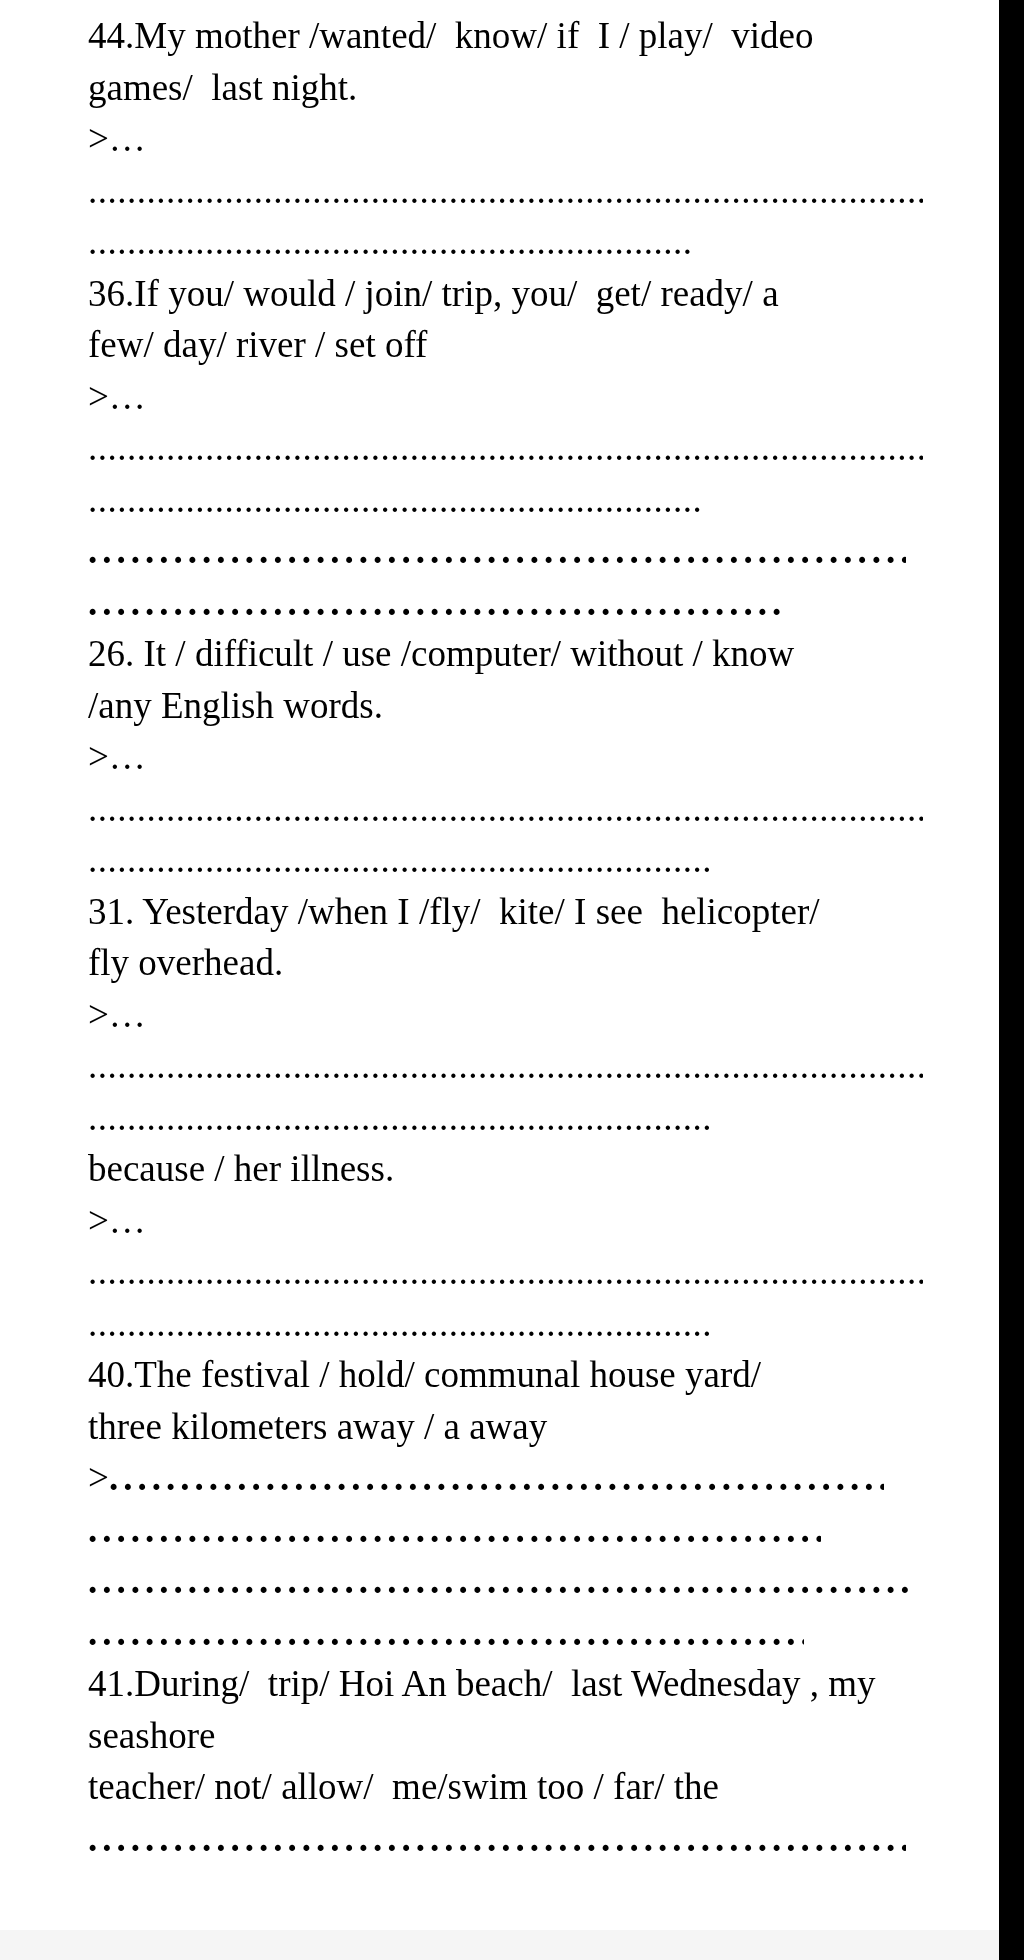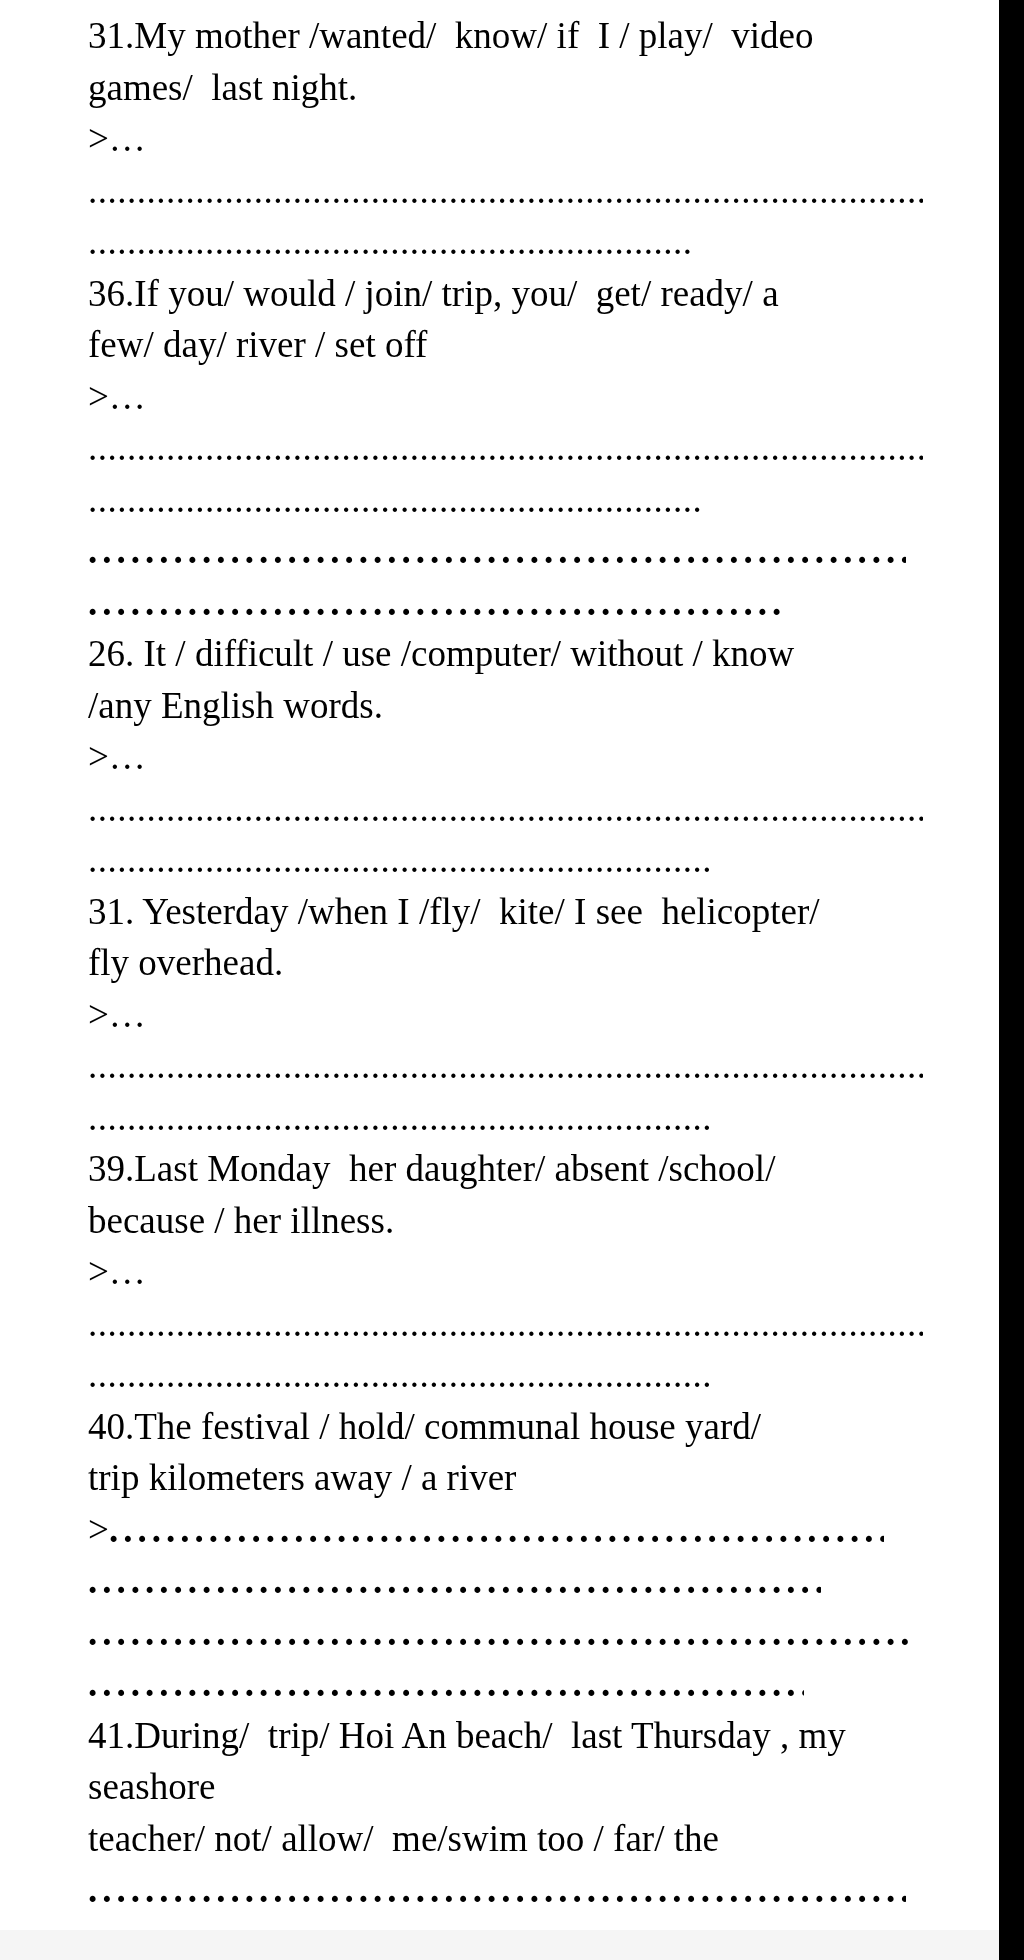--- a/index.html
+++ b/index.html
@@ -66,21 +66,21 @@
     height: 1960px;
     z-index: 10;
   }
 </style>
 </head>
 <body>
 
 <div class="page" style="background: rgb(255, 255, 255); color: rgb(0, 0, 0);">
   <div class="content">
       <div>
-        <div class="line">31.My mother /wanted/  know/ if  I / play/  video</div>
+        <div class="line">44.My mother /wanted/  know/ if  I / play/  video</div>
         <div class="line">games/  last night.</div>
         <div class="line">&gt;…</div>
         <div class="line"><span class="dots fine" style="width: 98%;">............................................................................................................................................................................................................................</span></div>
         <div class="line"><span class="dots fine" style="width: 71%;">............................................................................................................................................................................................................................</span></div>
       </div>
       <div>
         <div class="line">36.If you/ would / join/ trip, you/  get/ ready/ a</div>
         <div class="line">few/ day/ river / set off</div>
         <div class="line">&gt;…</div>
         <div class="line"><span class="dots fine" style="width: 98%;">............................................................................................................................................................................................................................</span></div>
@@ -96,36 +96,35 @@
         <div class="line"><span class="dots fine" style="width: 73%;">............................................................................................................................................................................................................................</span></div>
       </div>
       <div>
         <div class="line">31. Yesterday /when I /fly/  kite/ I see  helicopter/</div>
         <div class="line">fly overhead.</div>
         <div class="line">&gt;…</div>
         <div class="line"><span class="dots fine" style="width: 98%;">............................................................................................................................................................................................................................</span></div>
         <div class="line"><span class="dots fine" style="width: 73%;">............................................................................................................................................................................................................................</span></div>
       </div>
       <div>
-        <div class="line">39.Last Monday  her daughter/ absent /school/</div>
         <div class="line">because / her illness.</div>
         <div class="line">&gt;…</div>
         <div class="line"><span class="dots fine" style="width: 98%;">............................................................................................................................................................................................................................</span></div>
         <div class="line"><span class="dots fine" style="width: 73%;">............................................................................................................................................................................................................................</span></div>
       </div>
       <div>
         <div class="line">40.The festival / hold/ communal house yard/</div>
-        <div class="line">trip kilometers away / a river</div>
+        <div class="line">three kilometers away / a away</div>
         <div class="line"><span class="arrow-glyph">&gt;</span><span class="dots spaced" style="width: 91%;">................................................................................................................................................................</span></div>
         <div class="line"><span class="dots spaced" style="width: 86%;">................................................................................................................................................................</span></div>
         <div class="line"><span class="dots spaced" style="width: 97%;">................................................................................................................................................................</span></div>
         <div class="line"><span class="dots spaced" style="width: 84%;">................................................................................................................................................................</span></div>
       </div>
       <div>
-        <div class="line">41.During/  trip/ Hoi An beach/  last Thursday , my</div>
+        <div class="line">41.During/  trip/ Hoi An beach/  last Wednesday , my</div>
         <div class="line">seashore</div>
         <div class="line">teacher/ not/ allow/  me/swim too / far/ the</div>
         <div class="line"><span class="dots spaced" style="width: 96%;">................................................................................................................................................................</span></div>
       </div>
     </div>
   <div class="footer-band" style="background: rgb(245, 245, 245);"></div>
   <div class="edge-bar" style="background: rgb(0, 0, 0);"></div>
 </div>
 
 </body></html>

